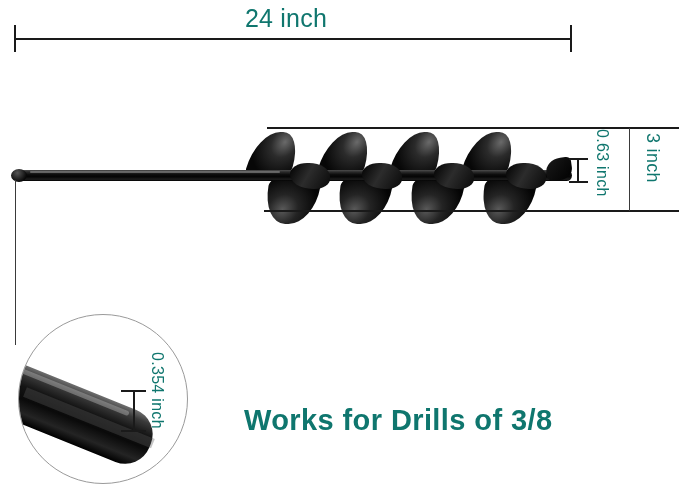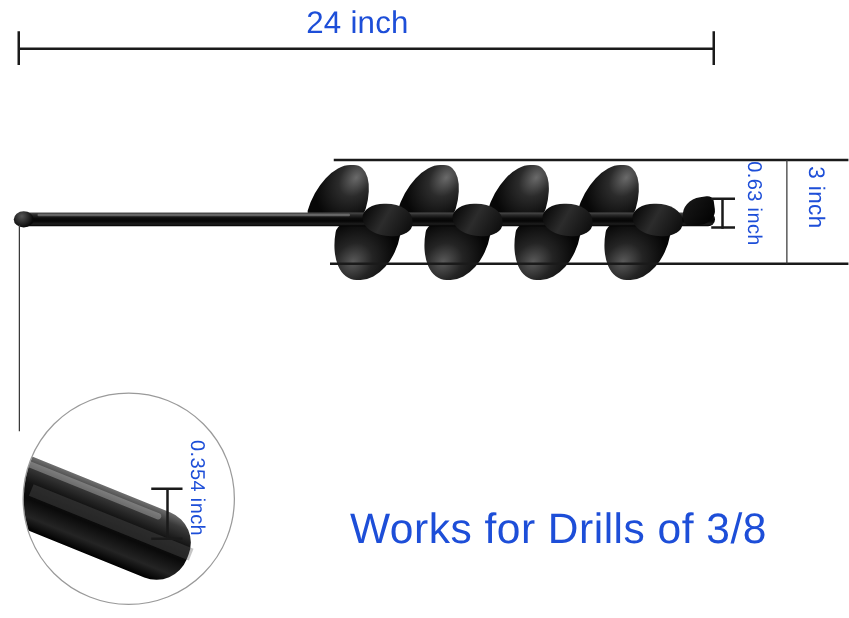--- a/index.html
+++ b/index.html
@@ -7,21 +7,21 @@
     padding: 0;
     background: #ffffff;
   }
   #stage {
     position: relative;
     width: 679px;
     height: 494px;
     background: #ffffff;
     overflow: hidden;
     font-family: "Liberation Sans", sans-serif;
-    color: #1d4ed8;
+    color: #0f766e;
   }
 
   
   .hline {
     position: absolute;
     background: #1a1a1a;
     height: 2px;
   }
   .vline {
     position: absolute;
@@ -185,25 +185,24 @@
   #ibeam354-stem { left: 133px; top: 391px; height: 41px; }
   #ibeam354-capT { left: 121px; top: 390px; width: 25px; height: 2px; }
   #ibeam354-capB { left: 121px; top: 430px; width: 25px; height: 2px; }
   #lbl-354 { left: 166px; top: 352px; font-size: 16px; }
 
   
   #caption {
     position: absolute;
     left: 244px;
     top: 404px;
-    font-size: 34px;
-    font-weight: 400;
+    font-size: 29px;
+    font-weight: 700;
     letter-spacing: 0.4px;
     white-space: nowrap;
-    margin-left: 36px;
   }
 </style>
 </head>
 <body>
 
 <div id="stage">
 
   <div>
     <div id="dim-top-label">24 inch</div>
     <div class="hline" id="dim-top-line"></div>

